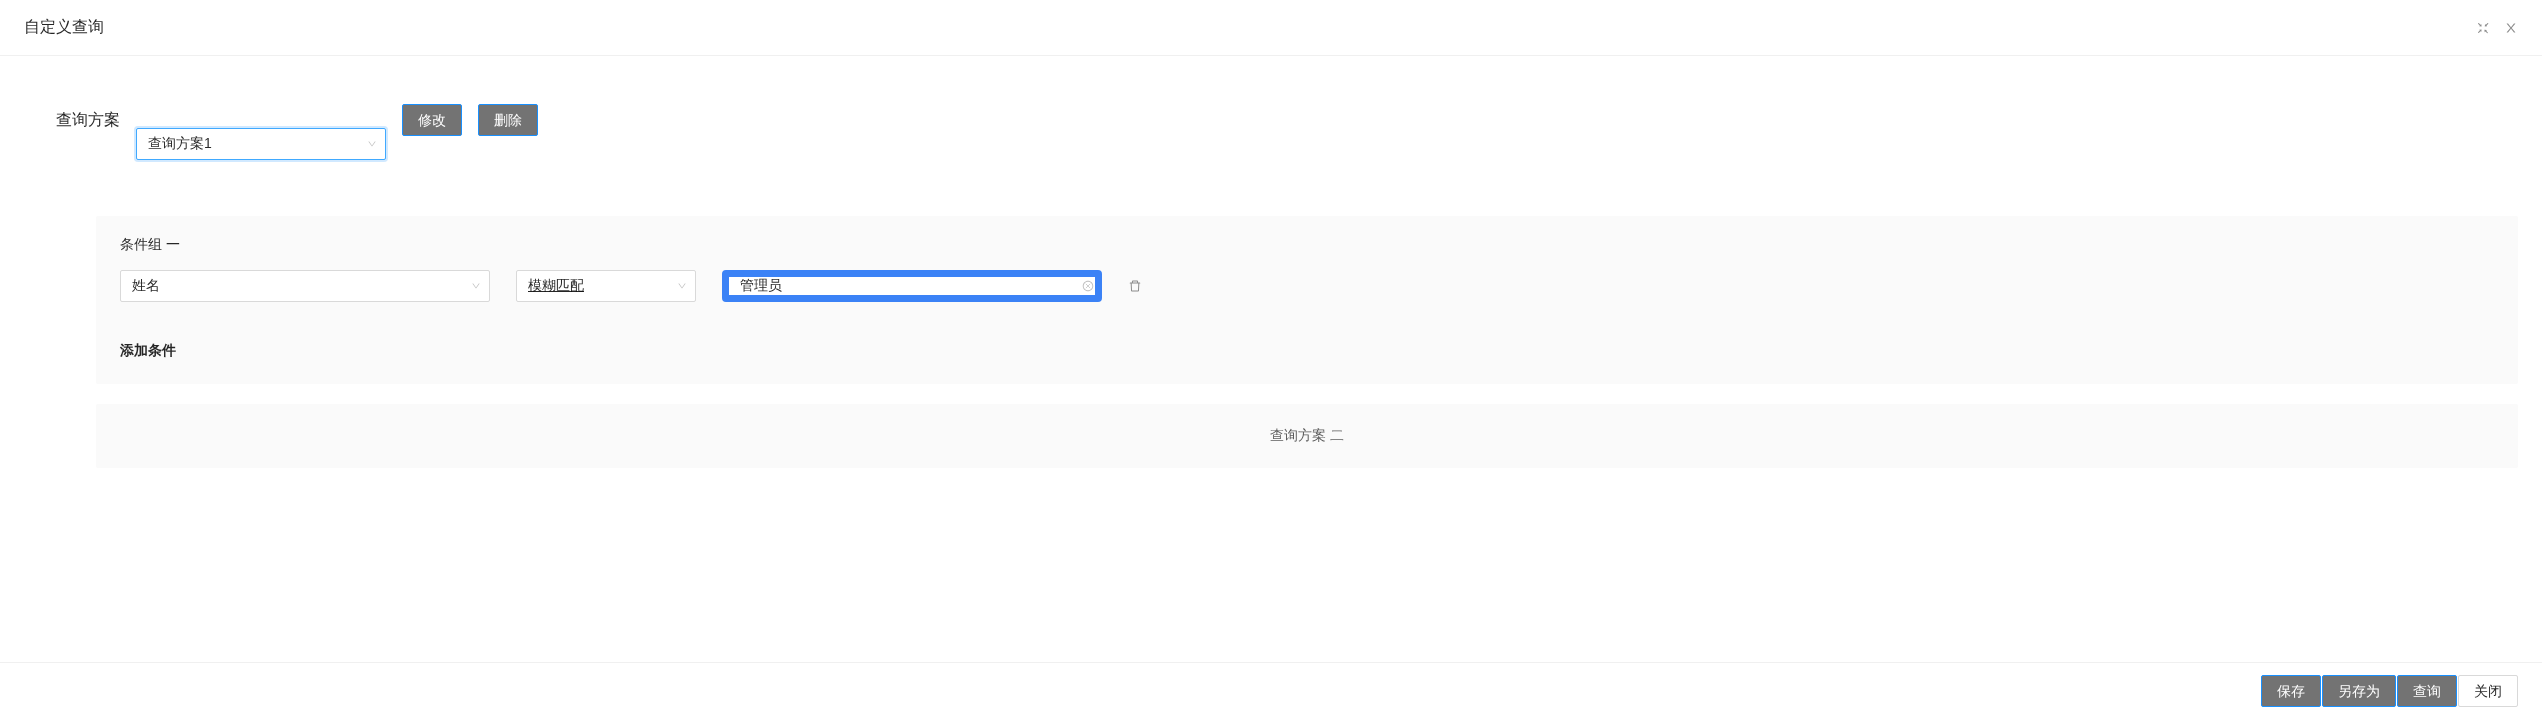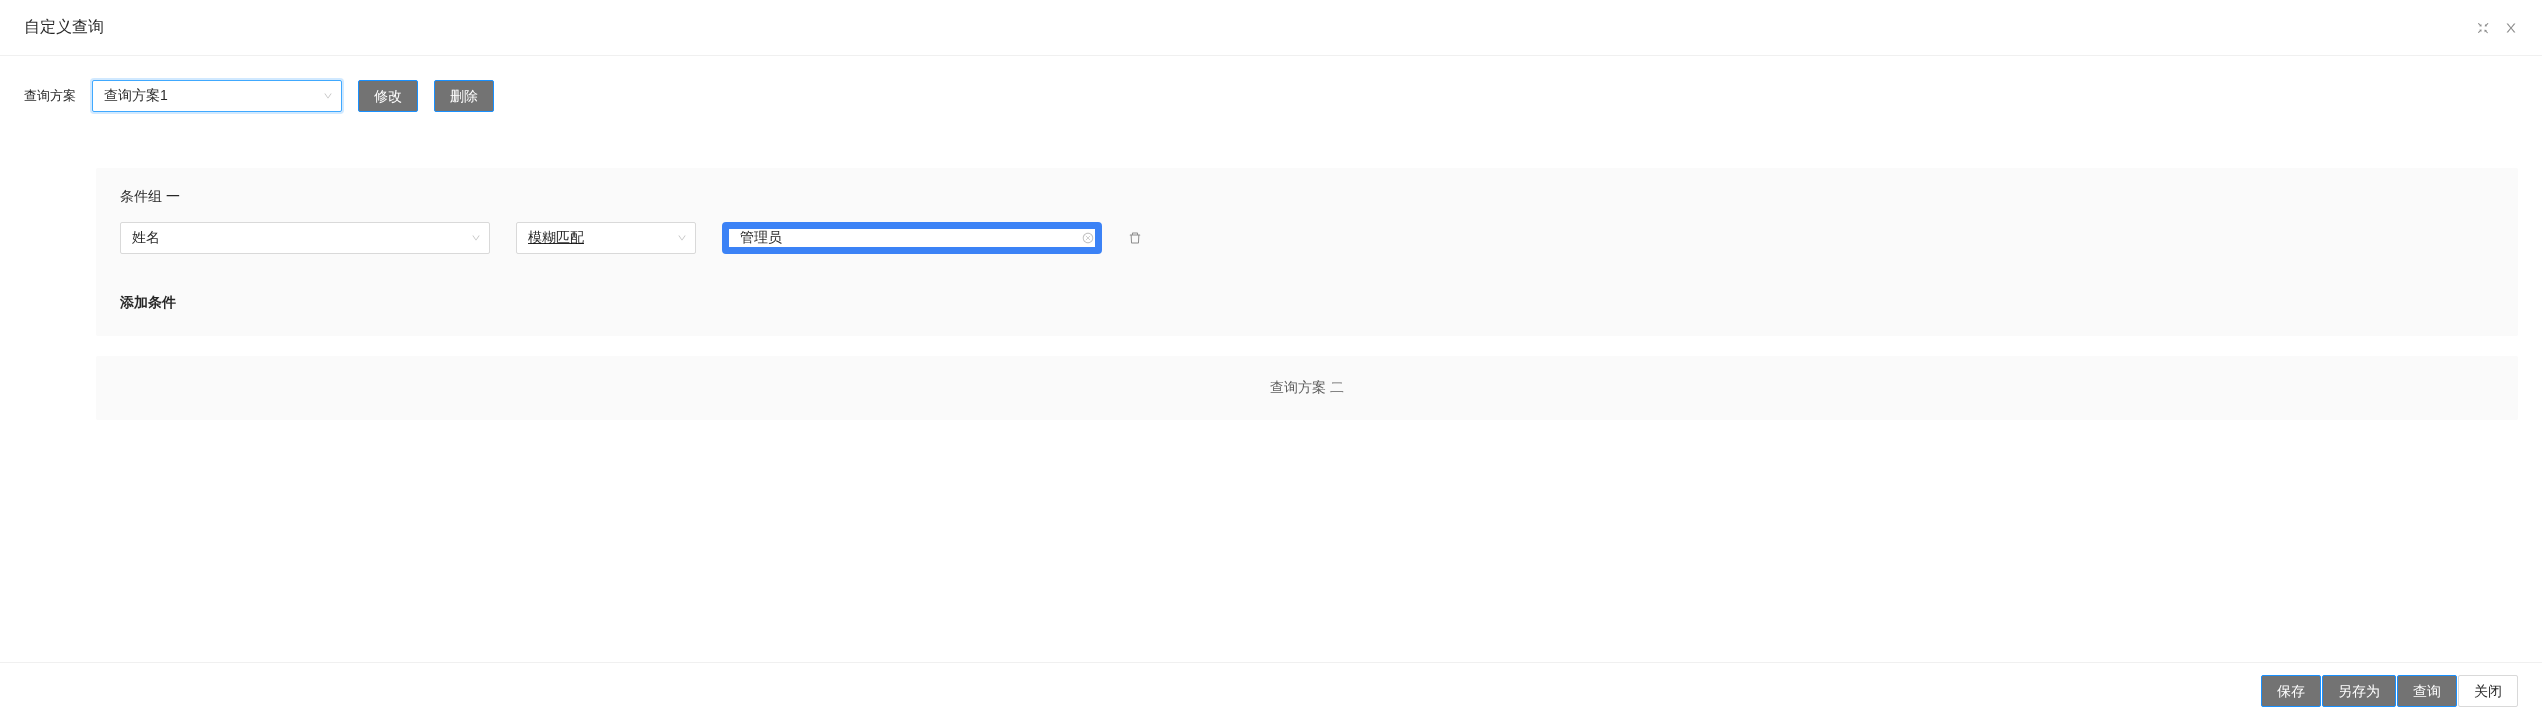--- a/index.html
+++ b/index.html
@@ -43,21 +43,22 @@
     flex: 1;
   }
 
   .toolbar-row {
     display: flex;
     align-items: center;
     gap: 16px;
   }
   .toolbar-label {
     color: rgba(0,0,0,0.85);
-    font-size: 13px;
+    font-size: 16px;
+    margin-left: 32px;
   }
 
   .select {
     position: relative;
     display: inline-flex;
     align-items: center;
     height: 32px;
     border: 1px solid #d9d9d9;
     border-radius: 2px;
     background: #fff;
@@ -70,20 +71,21 @@
   .select .arrow {
     position: absolute;
     right: 8px;
     top: 50%;
     transform: translateY(-50%);
     color: rgba(0,0,0,0.25);
   }
   .select.focused {
     border-color: #40a9ff;
     box-shadow: 0 0 0 2px rgba(24,144,255,0.2);
+    margin-top: 48px;
   }
   .scheme-select { width: 250px; }
 
   .btn {
     display: inline-flex;
     align-items: center;
     justify-content: center;
     height: 32px;
     padding: 0 15px;
     border: 1px solid #d9d9d9;

